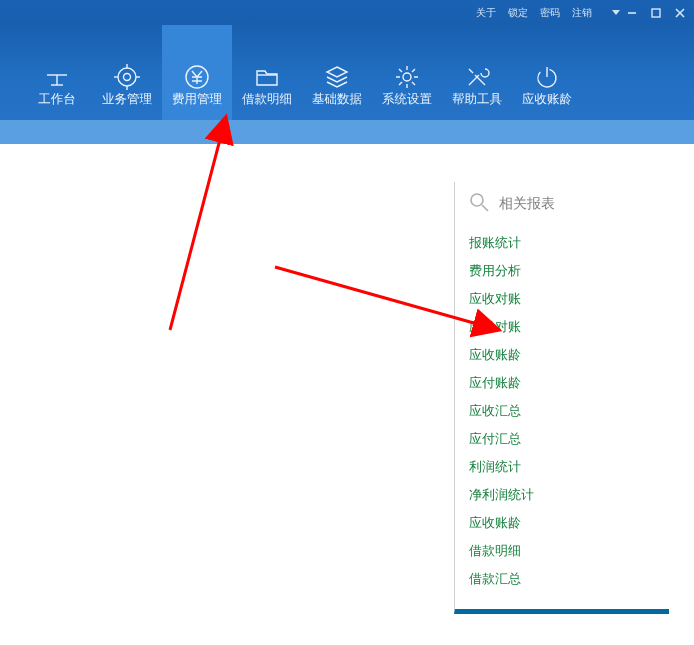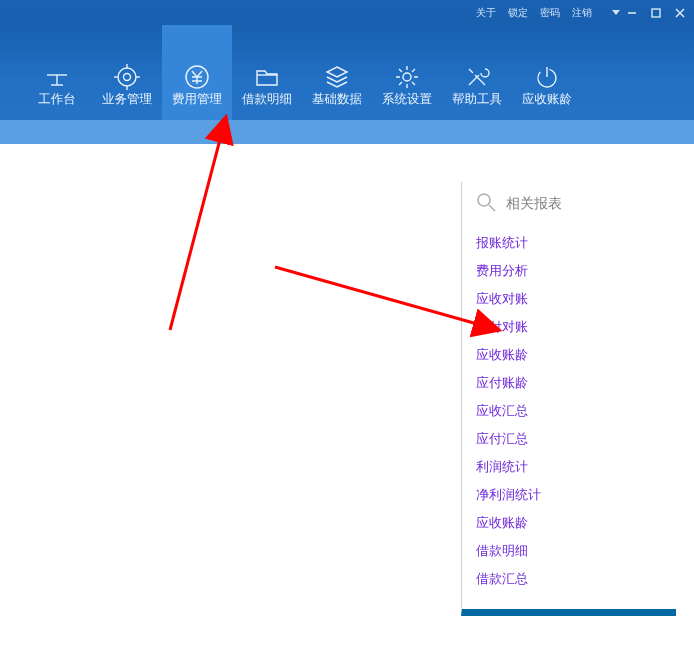--- a/index.html
+++ b/index.html
@@ -50,40 +50,40 @@
   .substrip {
     height:24px;
     background:#5a9fe1;
   }
 
   
   .content { position:relative; background:#fff; height:calc(645px - 25px - 95px - 24px); }
   .panel {
     position:absolute;
     top:38px; 
-    right:18px;
+    right:25px;
     width:200px;
     border-left:1px solid #cfcfcf;
-    border-bottom:7px solid #0369a1;
+    border-bottom:5px solid #0369a1;
     padding:10px 0 16px 14px;
     background:#fff;
   }
   .panel-head {
     display:flex;
     align-items:center;
     gap:10px;
     color:#808080;
     font-size:14px;
     margin-bottom:14px;
   }
   .panel-head svg { stroke:#b0b0b0; fill:none; stroke-width:1.6; }
   .report-list { display:flex; flex-direction:column; }
   .report-item {
     font-size:13px;
-    color:#6d28d9;
+    color:#15803d;
     padding:5px 0;
     cursor:pointer;
   }
 
   
   .anno { position:absolute; pointer-events:none; }
   .anno svg { overflow:visible; }
 </style>
 </head>
 <body>

